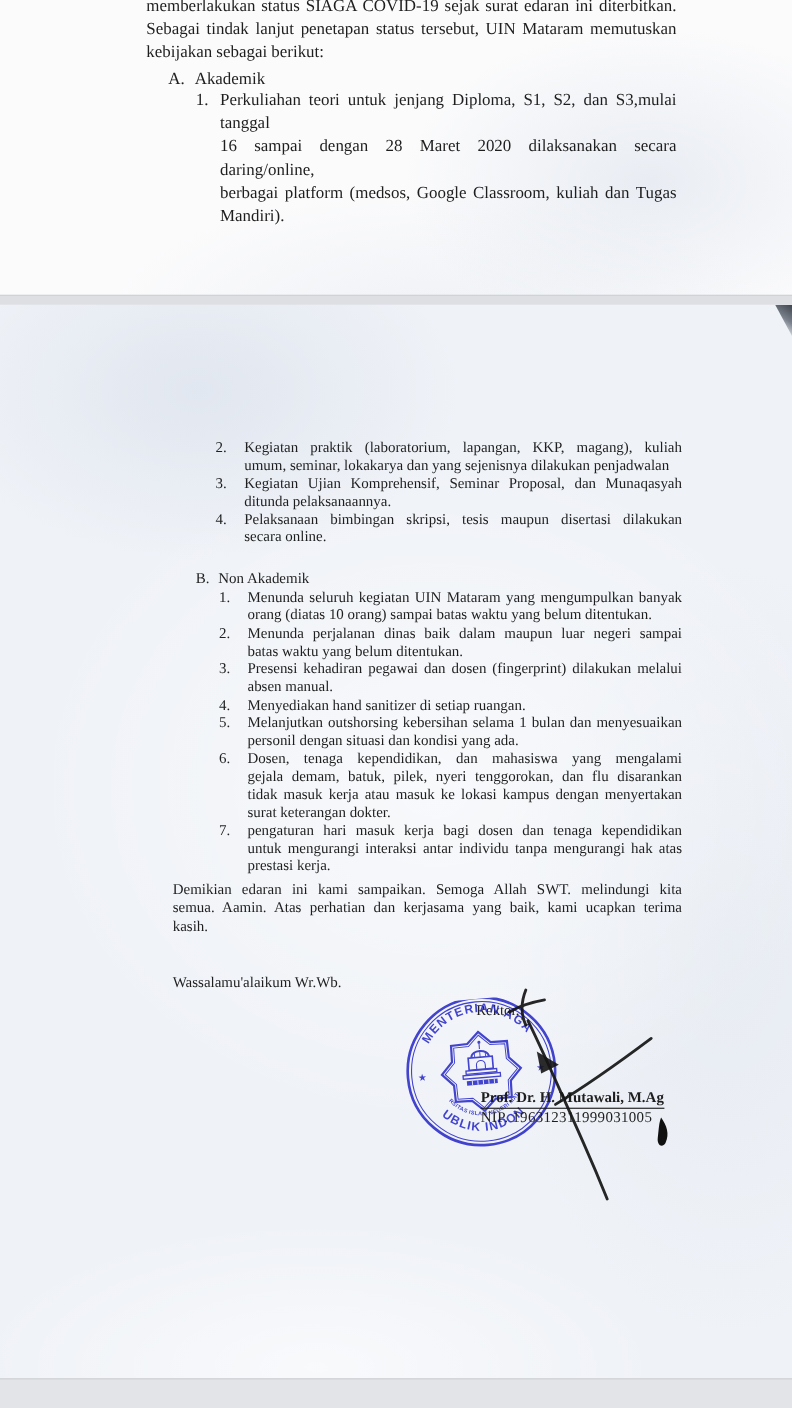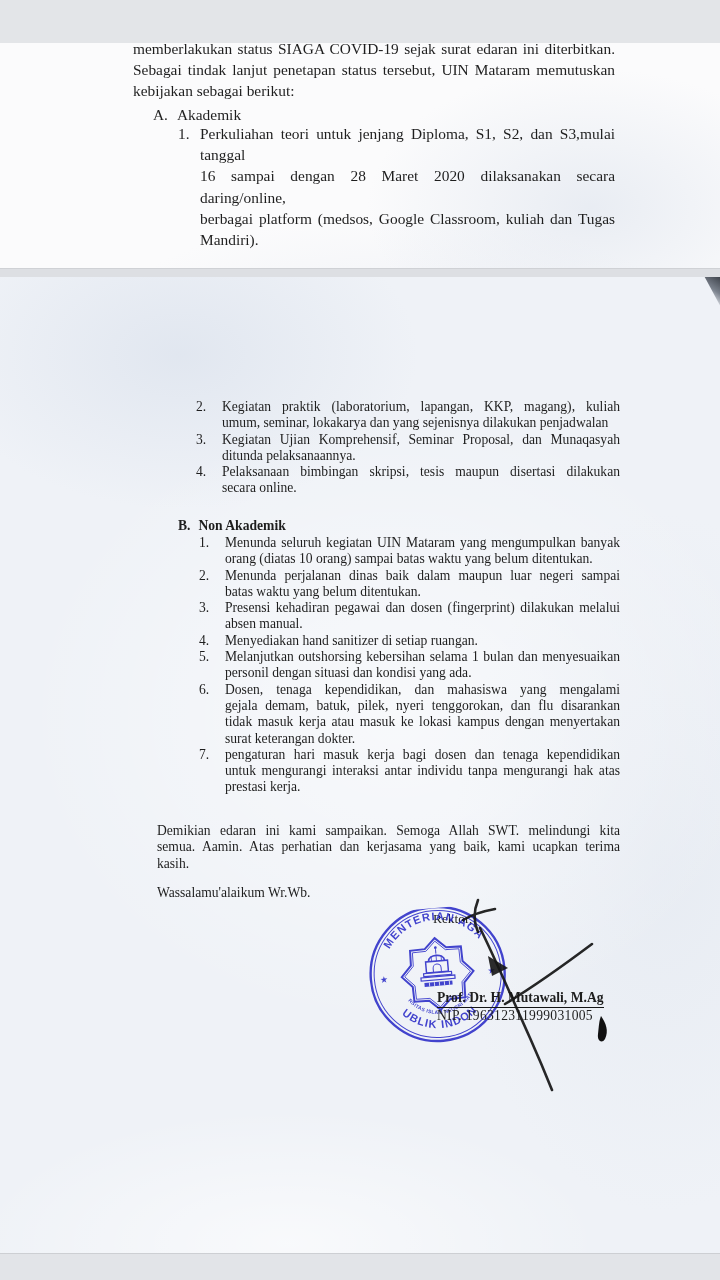--- a/index.html
+++ b/index.html
@@ -5,21 +5,21 @@
   html,body{margin:0;padding:0;}
   body{width:720px;height:1280px;background:#e3e5e8;font-family:"Liberation Serif","DejaVu Serif",serif;}
   #stage{position:relative;width:720px;height:1280px;overflow:hidden;}
 
   
   .sheet{position:absolute;left:0;width:720px;overflow:hidden;}
   #page1{top:0;height:300px;
     background:
       radial-gradient(ellipse 320px 200px at 82% 55%, rgba(203,213,228,.38), rgba(203,213,228,0) 70%),
       radial-gradient(ellipse 420px 160px at 55% 95%, rgba(210,218,231,.28), rgba(210,218,231,0) 70%),
-      #fbfbfc; margin-top: 43px;}
+      #fbfbfc;}
   #page2{top:277px;height:976px;
     background:
       radial-gradient(ellipse 340px 220px at 25% 8%, rgba(208,217,231,.45), rgba(208,217,231,0) 70%),
       radial-gradient(ellipse 500px 420px at 55% 45%, rgba(255,255,255,.55), rgba(255,255,255,0) 75%),
       radial-gradient(ellipse 300px 500px at 92% 60%, rgba(214,222,233,.30), rgba(214,222,233,0) 70%),
       radial-gradient(ellipse 420px 180px at 40% 99%, rgba(255,255,255,.6), rgba(255,255,255,0) 75%),
       #eff2f7;}
   .band{position:absolute;left:0;width:720px;background:#dddfe3;}
   #sep1{top:268px;height:9px;border-top:1px solid #cfd1d5;}
   #sep2{top:1253px;height:27px;background:#e2e4e8;border-top:1px solid #cdcfd3;}
@@ -41,25 +41,25 @@
   #intro{left:133px;top:-5px;width:482px;}
   #ahead{left:153px;top:61px;font-weight:normal;}
   #ahead span{margin-right:9px;}
   #item1{left:178px;top:80px;width:437px;}
   #item1 .num{width:22px;}
 
   
   .p2{font-size:13.6px;line-height:16.3px;}
   #lista{left:196px;top:122px;width:424px;}
   #lista .num{width:26px;}
-  #bhead{left:178px;top:241px;font-weight:bold;}
+  #bhead{left:178px;top:241px;font-weight:normal;}
   #bhead span{margin-right:8px;}
   #listb{left:199px;top:258px;width:421px;}
   #listb .num{width:26px;}
-  #closing{left:157px;top:546px;width:463px;}
+  #closing{left:157px;top:524px;width:463px;}
   #salam{left:157px;top:608px;}
   #rektor{left:433px;top:634px;font-size:13.4px;z-index:2;}
   #sname{left:437px;top:713px;font-weight:bold;border-bottom:1.3px solid #141414;padding-bottom:1px;z-index:4;}
   #snip{left:437px;top:731px;letter-spacing:.3px;z-index:4;}
 
   
   #stamp{position:absolute;left:368px;top:631px;width:140px;height:140px;opacity:.88;transform:rotate(-5deg);z-index:3;}
   #sig{position:absolute;left:0;top:0;width:720px;height:1280px;z-index:5;pointer-events:none;}
 </style>
 </head>

